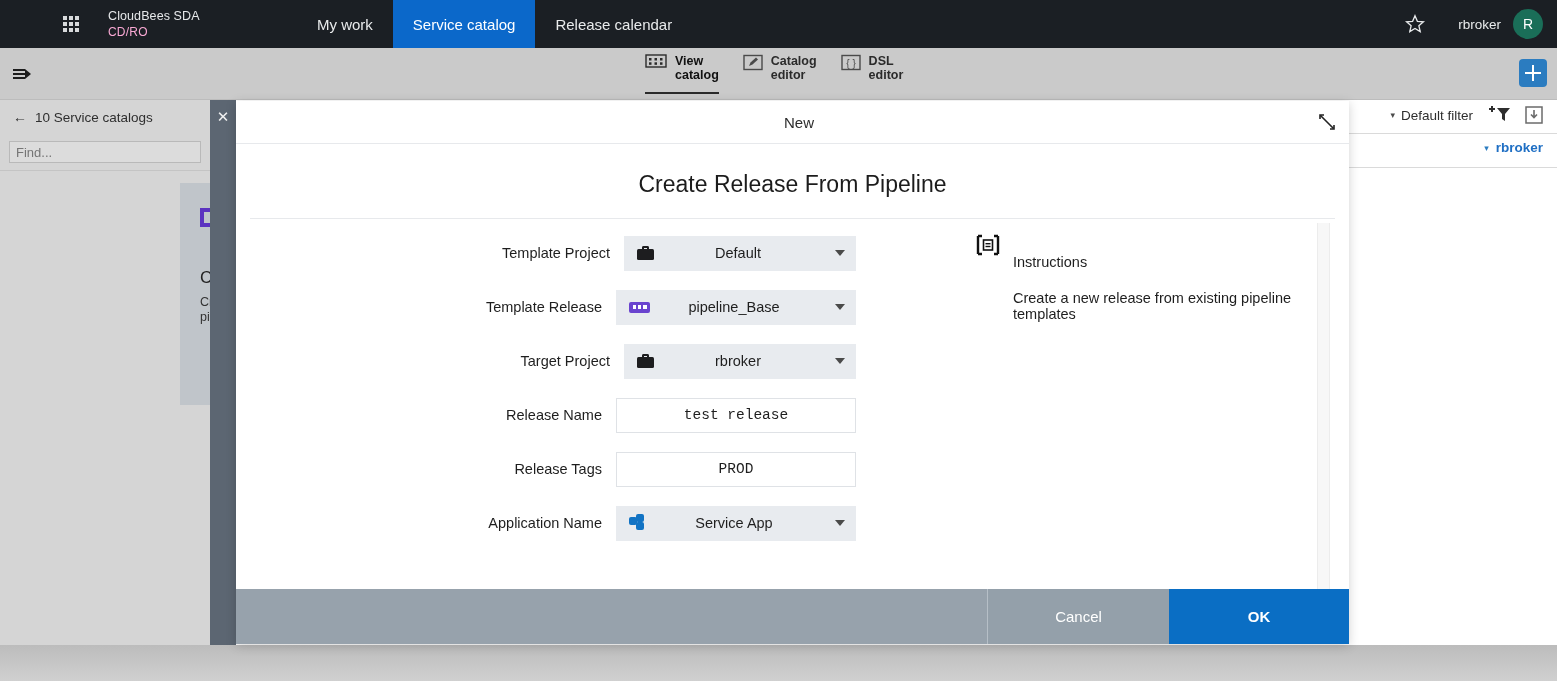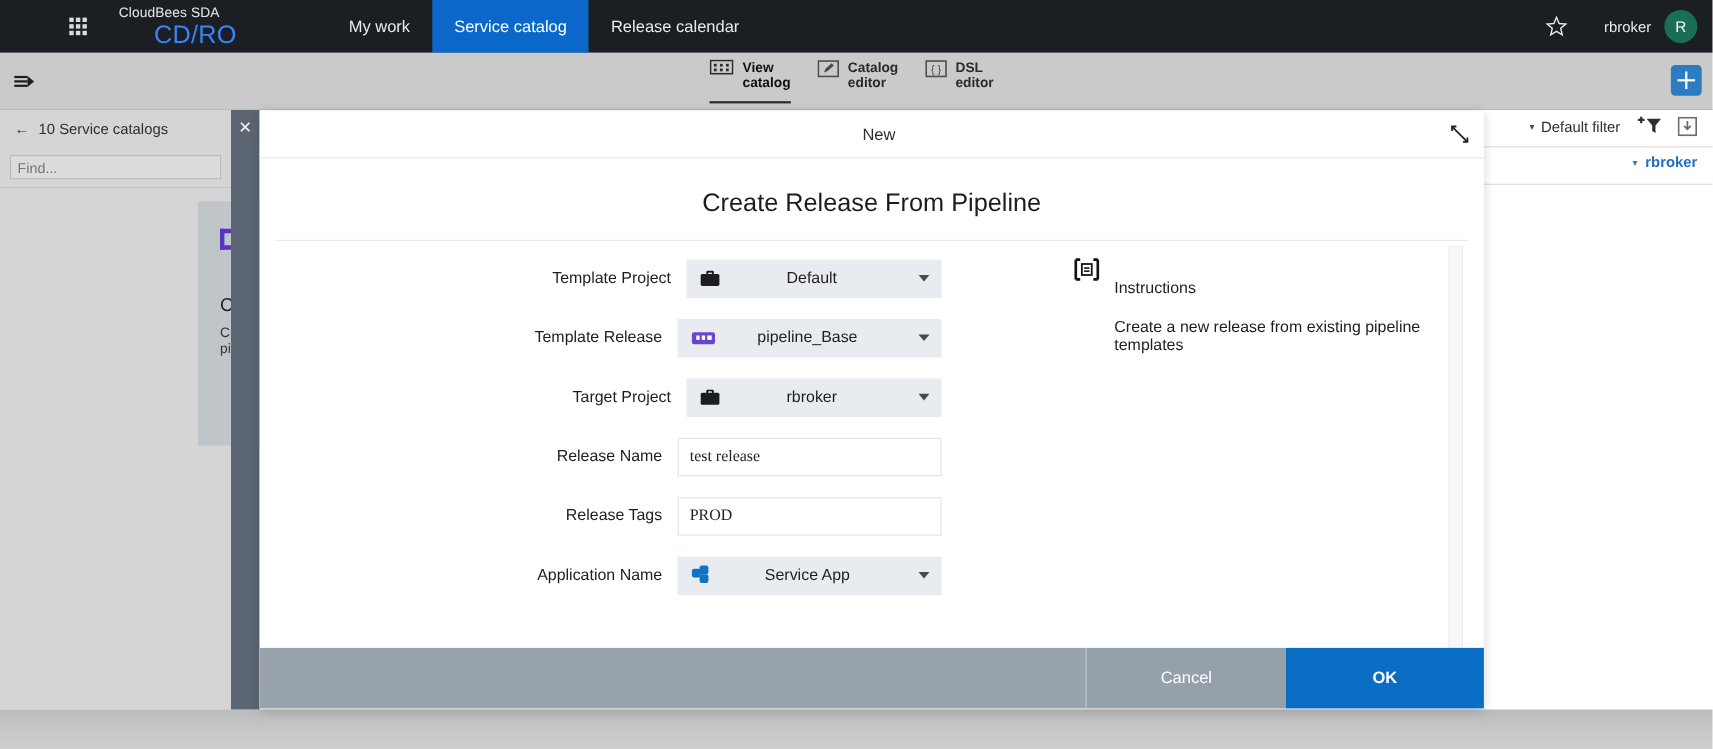--- a/index.html
+++ b/index.html
@@ -21,21 +21,21 @@
     cursor: pointer;
   }
   .apps-grid .gridwrap {
     width: 17px; height: 17px; display: grid;
     grid-template-columns: repeat(3, 4px); grid-template-rows: repeat(3, 4px);
     gap: 2px;
   }
   .apps-grid .gridwrap i { background: #d8dadc; display: block; }
   .brand { margin-left: 13px; width: 150px; line-height: 1; }
   .brand .b1 { color: #e6e8ea; font-size: 12.5px; letter-spacing: .1px; display: block; }
-  .brand .b2 { color: #3b82f6; font-size: 23px; display: block; margin-top: 3px; letter-spacing: .2px; margin-left: 32px;}
+  .brand .b2 { color: #f9a8d4; font-size: 12px; display: block; margin-top: 3px; letter-spacing: .2px;}
   .navtabs { display: flex; height: 48px; margin-left: 39px; }
   .navtab {
     height: 48px; display: flex; align-items: center; padding: 0 20px;
     color: #e9ebec; font-size: 15px; cursor: pointer; white-space: nowrap;
   }
   .navtab.active { background: #0b68ca; color: #ffffff; }
   .topnav-right {
     margin-left: auto; display: flex; align-items: center; height: 48px; padding-right: 14px;
   }
   .star-icon { width: 34px; height: 34px; display:flex; align-items:center; justify-content:center; cursor:pointer; }
@@ -148,21 +148,22 @@
     flex: 1; text-align: center; font-size: 14.5px; color: #1f1f1f; padding: 0 30px 0 26px;
   }
   .select-box .sb-caret {
     position: absolute; right: 11px; width: 0; height: 0;
     border-left: 5.5px solid transparent; border-right: 5.5px solid transparent;
     border-top: 6px solid #4a4a4a;
   }
   .text-input {
     height: 35px; background: #ffffff; border: 1px solid #dfe2e6;
     font-size: 14.5px; color: #1f1f1f; padding: 4px 10px;
-    font-family: Liberation Serif, serif;
+    font-family: Liberation Mono, monospace;
+    text-align: center;
   }
 
   
   .w-tp  { width: 232px; }
   .w-tr  { width: 240px; }
   .w-tgt { width: 232px; }
   .w-txt { width: 240px; }
   .w-app { width: 240px; }
 
   

